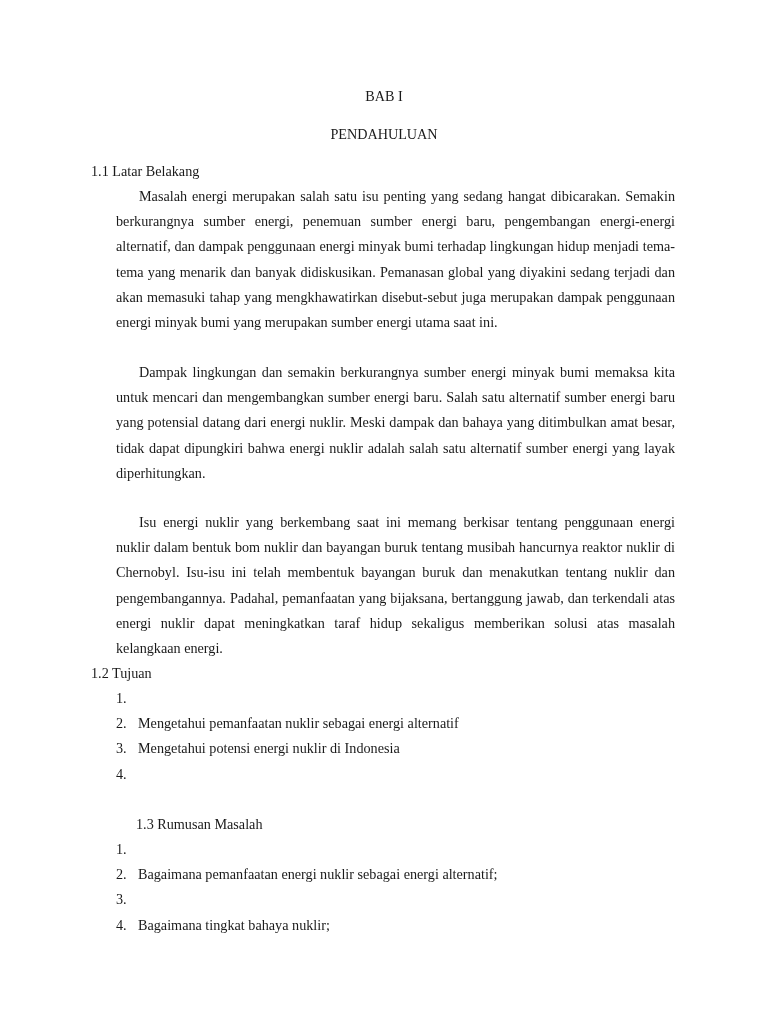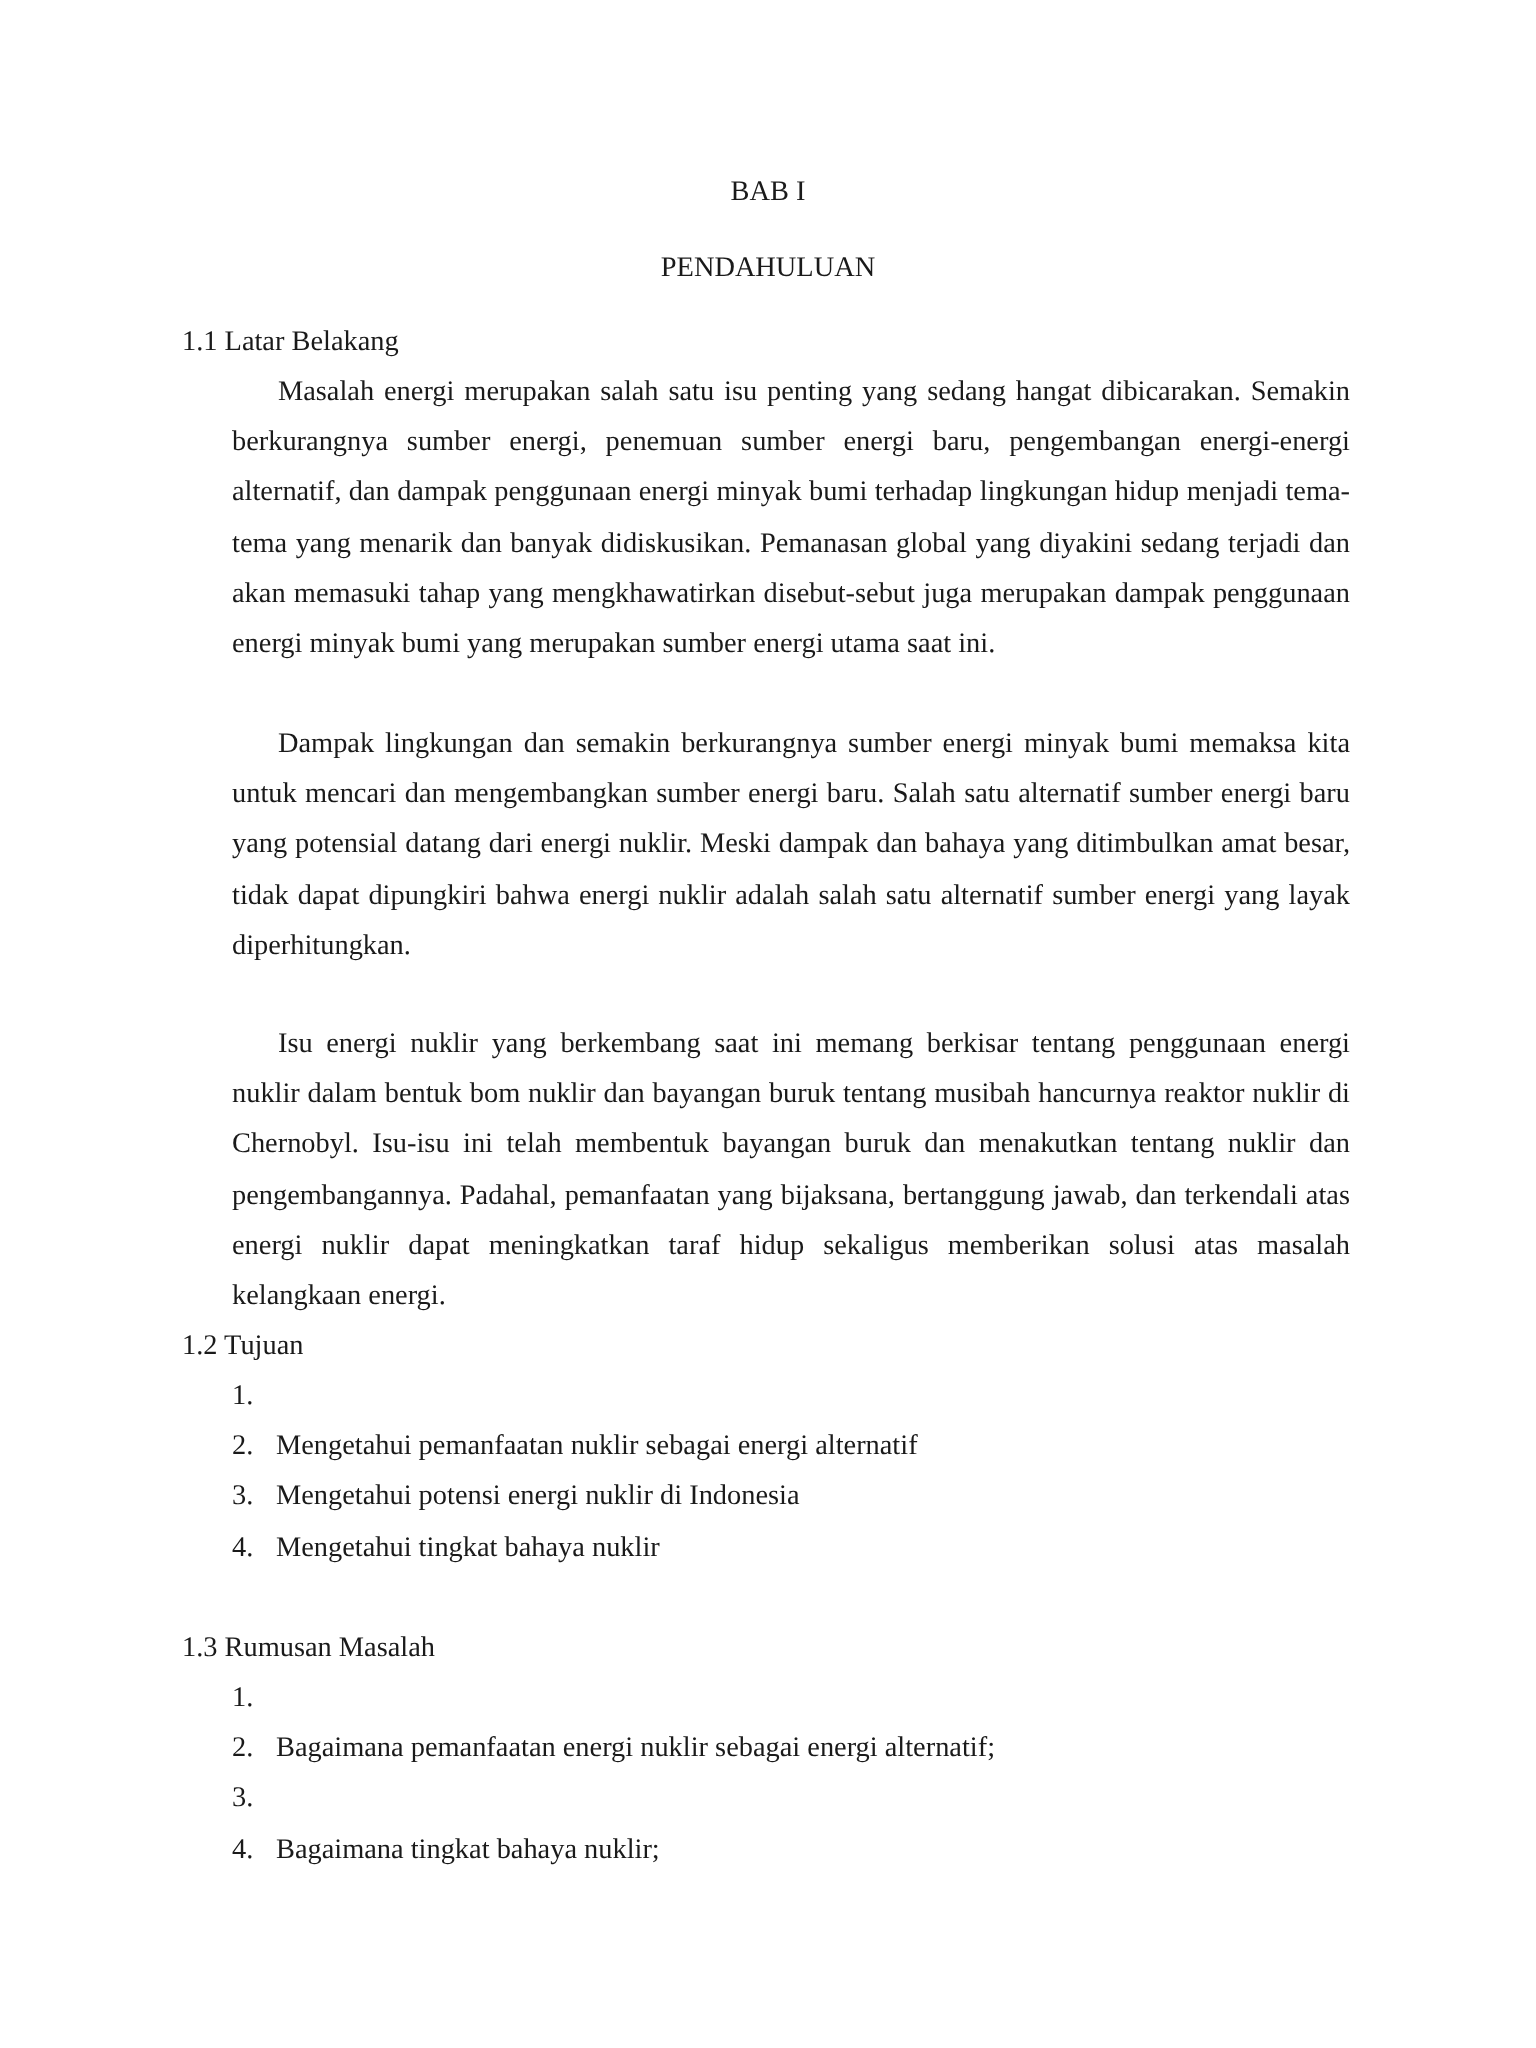--- a/index.html
+++ b/index.html
@@ -33,21 +33,21 @@
     .title-bab { top: 87px; }
     .title-pendahuluan { top: 125px; }
 
     .section-heading {
       position: absolute;
       left: 91px;
       line-height: 18px;
     }
     .h-latar { top: 162px; }
     .h-tujuan { top: 664px; font-family: Liberation Serif, serif; }
-    .h-rumusan { top: 815px; }
+    .h-rumusan { top: 815px; margin-left: 45px; }
 
     .body-block {
       position: absolute;
       left: 116px;
       width: 559px;
     }
     .para {
       margin: 0;
       text-align: justify;
       text-align-last: left;
@@ -105,21 +105,20 @@
     <li>
       <span class="num">2.</span>
       <span>Mengetahui pemanfaatan nuklir sebagai energi alternatif</span>
     </li>
     <li>
       <span class="num">3.</span>
       <span>Mengetahui potensi energi nuklir di Indonesia</span>
     </li>
     <li>
       <span class="num">4.</span>
-      <span>Mengetahui tingkat bahaya nuklir</span>
     </li>
   </ul>
 
   <div class="section-heading h-rumusan">1.3 Rumusan Masalah</div>
   <ul class="num-list list-rumusan">
     <li>
       <span class="num">1.</span>
     </li>
     <li>
       <span class="num">2.</span>

